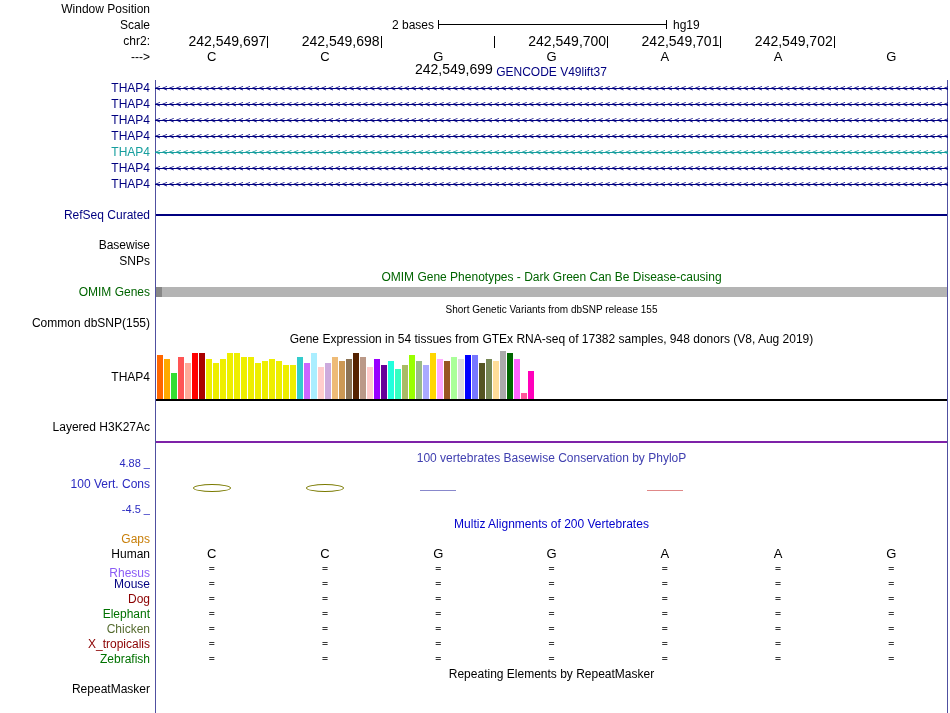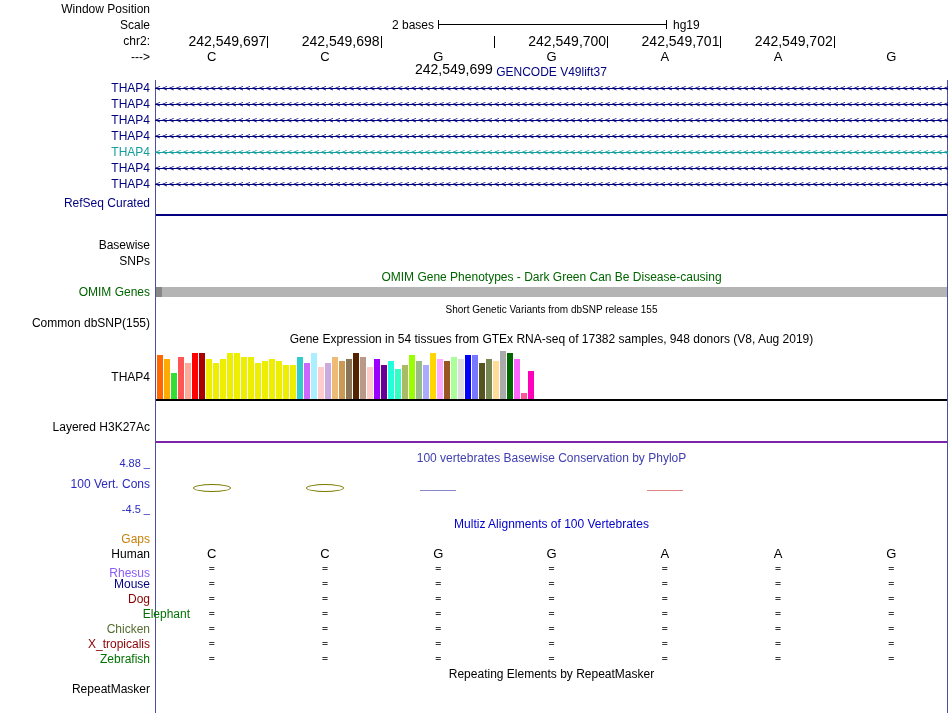--- a/index.html
+++ b/index.html
@@ -48,21 +48,21 @@
   <div class="scalebar">
       <div></div>
     </div>
   <div style="position:absolute;left:673px;top:18px;line-height:14px">hg19</div>
 
   <div class="lbl" style="top:34px">chr2:</div>
   <div class="lbl" style="top:50px">---&gt;</div>
 
   <div class="title c-navy" style="top:66px">GENCODE V49lift37</div>
 
-  <div class="track-label c-navy" style="top:196px">RefSeq Curated</div>
+  <div class="track-label c-navy" style="top:208px">RefSeq Curated</div>
   <div class="hline" style="top:214px;height:2px;background:var(--navy)"></div>
 
   <div class="lbl" style="top:238px">Basewise</div>
   <div class="lbl" style="top:254px">SNPs</div>
 
   <div class="title c-green" style="top:271px">OMIM Gene Phenotypes - Dark Green Can Be Disease-causing</div>
   <div class="track-label c-green" style="top:285px">OMIM Genes</div>
   <div class="omim-bar"></div>
   <div class="omim-cap"></div>
 
@@ -74,21 +74,21 @@
   <div class="hline" style="top:399px;height:2px;background:#000"></div>
 
   <div class="lbl" style="top:420px">Layered H3K27Ac</div>
   <div class="hline" style="top:441px;height:2px;background:var(--purple-line)"></div>
 
   <div class="lbl c-consblue" style="top:456px;font-size:11px">4.88 _</div>
   <div class="title c-titleblue" style="top:452px">100 vertebrates Basewise Conservation by PhyloP</div>
   <div class="lbl c-consblue" style="top:477px">100 Vert. Cons</div>
   <div class="lbl c-consblue" style="top:502px;font-size:11px">-4.5 _</div>
 
-  <div class="title c-multizblue" style="top:518px">Multiz Alignments of 100 Vertebrates</div>
+  <div class="title c-multizblue" style="top:518px">Multiz Alignments of 200 Vertebrates</div>
 
   <div class="title" style="top:668px">Repeating Elements by RepeatMasker</div>
   <div class="lbl" style="top:682px">RepeatMasker</div>
 
   <div class="vguide" style="left:155px"></div>
   <div class="vguide" style="left:947px"></div>
 <div class="coord-label" style="left: 174.286px; top: 35px; width: 92px;">242,549,697</div>
     <div class="coord-tick" style="left: 267.286px; top: 36px;"></div>
     <div class="coord-label" style="left: 287.571px; top: 35px; width: 92px;">242,549,698</div>
     <div class="coord-tick" style="left: 380.571px; top: 36px;"></div>
@@ -212,21 +212,21 @@
     <div class="align-mark" style="left: 778.071px; top: 577px;">=</div>
     <div class="align-mark" style="left: 891.357px; top: 577px;">=</div>
     <div class="track-label" style="top: 592px; color: rgb(139, 0, 0);">Dog</div>
     <div class="align-mark" style="left: 211.643px; top: 592px;">=</div>
     <div class="align-mark" style="left: 324.929px; top: 592px;">=</div>
     <div class="align-mark" style="left: 438.214px; top: 592px;">=</div>
     <div class="align-mark" style="left: 551.5px; top: 592px;">=</div>
     <div class="align-mark" style="left: 664.786px; top: 592px;">=</div>
     <div class="align-mark" style="left: 778.071px; top: 592px;">=</div>
     <div class="align-mark" style="left: 891.357px; top: 592px;">=</div>
-    <div class="track-label" style="top: 607px; color: rgb(0, 114, 0); padding-left: 40px;">Elephant</div>
+    <div class="track-label" style="top: 607px; color: rgb(0, 114, 0);">Elephant</div>
     <div class="align-mark" style="left: 211.643px; top: 607px;">=</div>
     <div class="align-mark" style="left: 324.929px; top: 607px;">=</div>
     <div class="align-mark" style="left: 438.214px; top: 607px;">=</div>
     <div class="align-mark" style="left: 551.5px; top: 607px;">=</div>
     <div class="align-mark" style="left: 664.786px; top: 607px;">=</div>
     <div class="align-mark" style="left: 778.071px; top: 607px;">=</div>
     <div class="align-mark" style="left: 891.357px; top: 607px;">=</div>
     <div class="track-label" style="top: 622px; color: rgb(85, 107, 47);">Chicken</div>
     <div class="align-mark" style="left: 211.643px; top: 622px;">=</div>
     <div class="align-mark" style="left: 324.929px; top: 622px;">=</div>

